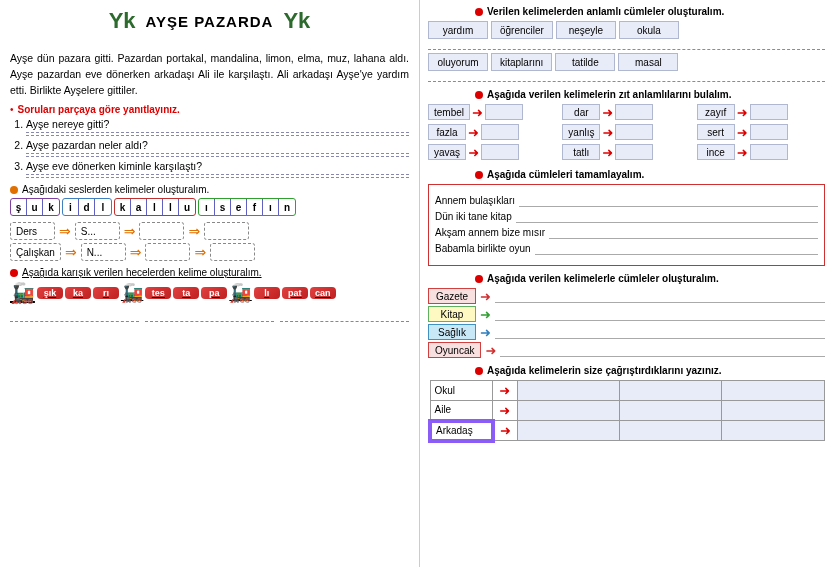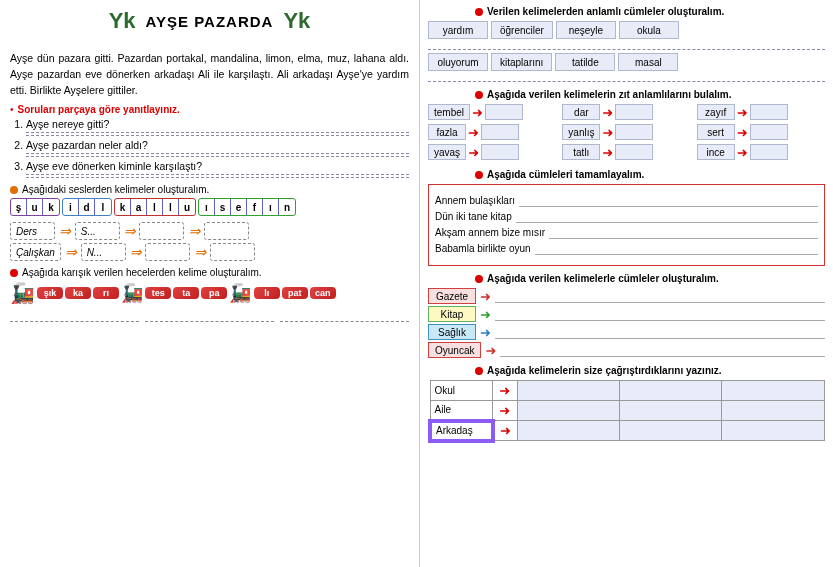--- a/index.html
+++ b/index.html
@@ -100,40 +100,40 @@
     .letter-group.blue { border-color: #4080c0; }
     .letter-group.red { border-color: #c03030; }
     .letter-group.green { border-color: #30a030; }
 
     
     .arrow-row {
       display: flex;
       align-items: center;
       gap: 4px;
       margin-bottom: 3px;
-      font-style: italic;
     }
     .dashed-box {
       border: 1.5px dashed #888;
       border-radius: 3px;
       padding: 1px 5px;
       min-width: 45px;
       height: 18px;
       font-size: 10px;
       display: flex;
       align-items: center;
     }
     .arrow-double {
       color: #e07000;
       font-size: 14px;
     }
 
     
     .train-section {
       margin-top: 4px;
+      text-decoration: underline;
     }
     .train-row {
       display: flex;
       align-items: center;
       gap: 2px;
       margin-bottom: 3px;
     }
     .train-car {
       background: linear-gradient(135deg, #e04040, #c02020);
       border-radius: 4px;

